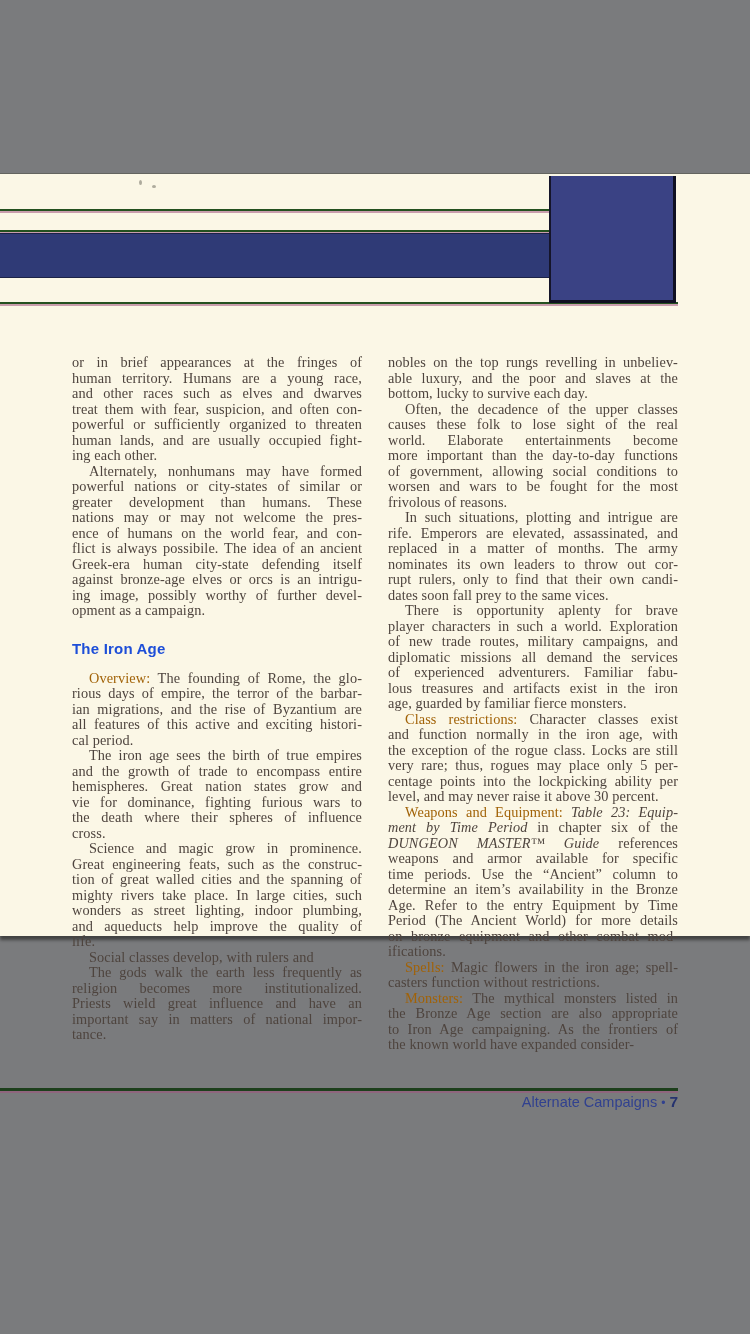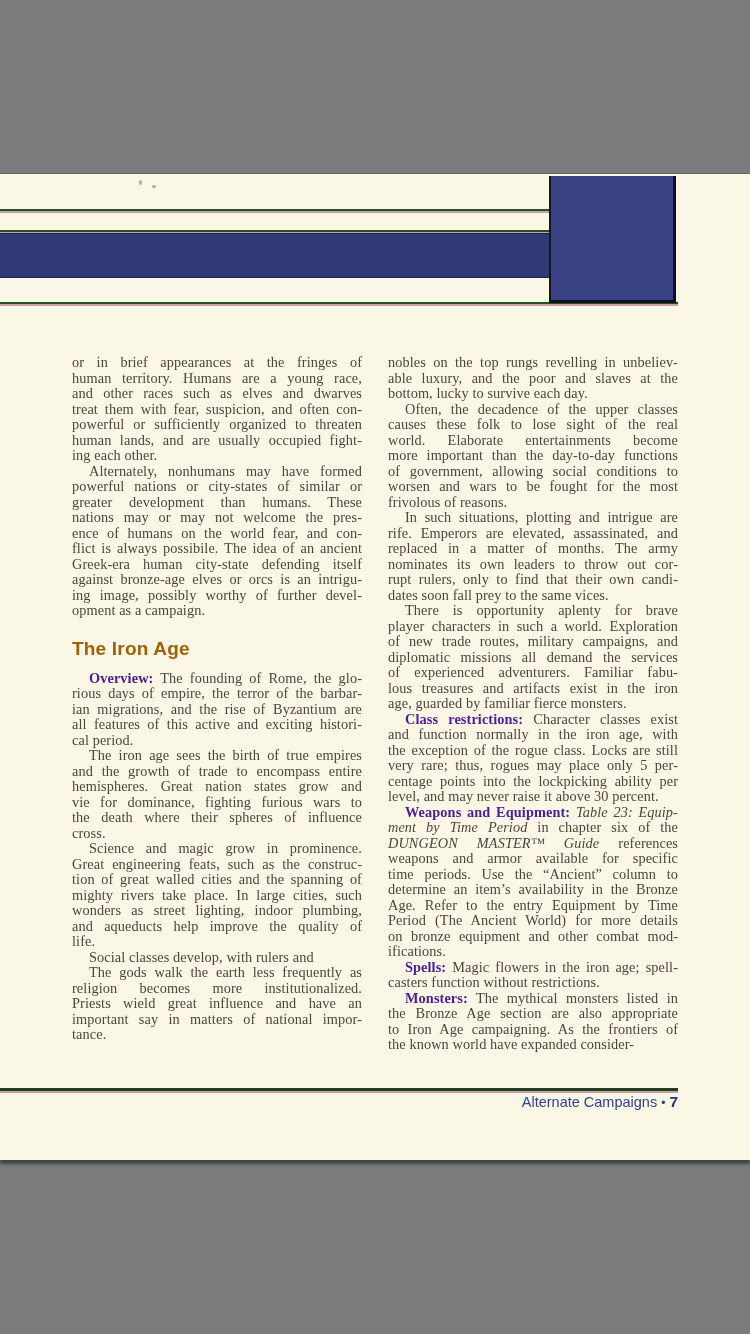--- a/index.html
+++ b/index.html
@@ -4,21 +4,21 @@
 <style>
   html,body{margin:0;padding:0;}
   body{
     width:750px;height:1334px;
     background:#7a7b7d;
     overflow:hidden;
     font-family:"Liberation Serif", serif;
     position:relative;
   }
   .page{
-    position:absolute;left:0;top:174px;width:750px;height:986px;
+    position:absolute;left:0;top:174px;width:750px;height:762px;
     background:#fbf7e6;
     box-shadow:0 -1px 0 #63645f, 0 4px 3px rgba(20,20,18,0.55);
   }
   .speck{position:absolute;background:#8d8a7e;border-radius:50%;opacity:.7;}
   .s1{left:139px;top:6px;width:3px;height:5px;}
   .s2{left:152px;top:11px;width:4px;height:3px;}
   
   .rule{
     position:absolute;height:2px;background:#24511f;
     box-shadow:0 2px 0 rgba(160,84,125,0.55);
@@ -41,26 +41,26 @@
     position:absolute;top:181px;width:290px;
     font-size:14.3px;line-height:15.5px;color:#4e443e;
     letter-spacing:0.1px;
   }
   .col-left{left:72px;}
   .col-right{left:388px;}
   .para{margin:0;}
   .ln{text-align:justify;text-align-last:justify;white-space:normal;}
   .ln.end{text-align:left;text-align-last:auto;}
   .ln.ind{text-indent:17px;}
-  .ln b{font-weight:bold;color:#4c1d95;}
+  .ln b{font-weight:normal;color:#a16207;}
   .ln i{font-style:italic;}
   .heading{
     font-family:"Liberation Sans", sans-serif;
-    font-weight:bold;font-size:19px;line-height:22px;
-    color:#a16207;margin:19px 0 11px 0;
+    font-weight:bold;font-size:15px;line-height:22px;
+    color:#1d4ed8;margin:19px 0 11px 0;
     letter-spacing:0.2px;
     text-align:left;text-align-last:auto;
   }
   .footer-rule{left:0;top:914px;width:678px;height:3px;background:#1d3f1c;}
   .footer{
     position:absolute;top:919px;right:72px;height:18px;
     font-family:"Liberation Sans", sans-serif;
     font-size:14.5px;line-height:18px;color:#31418f;
     text-align:left;
   }

